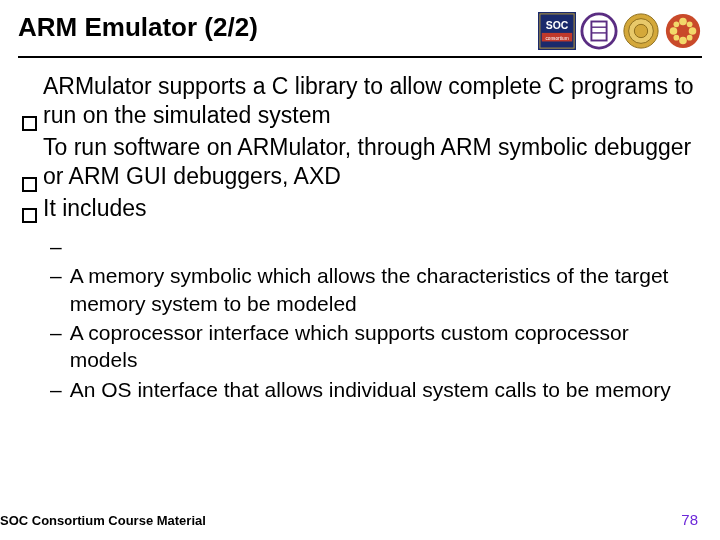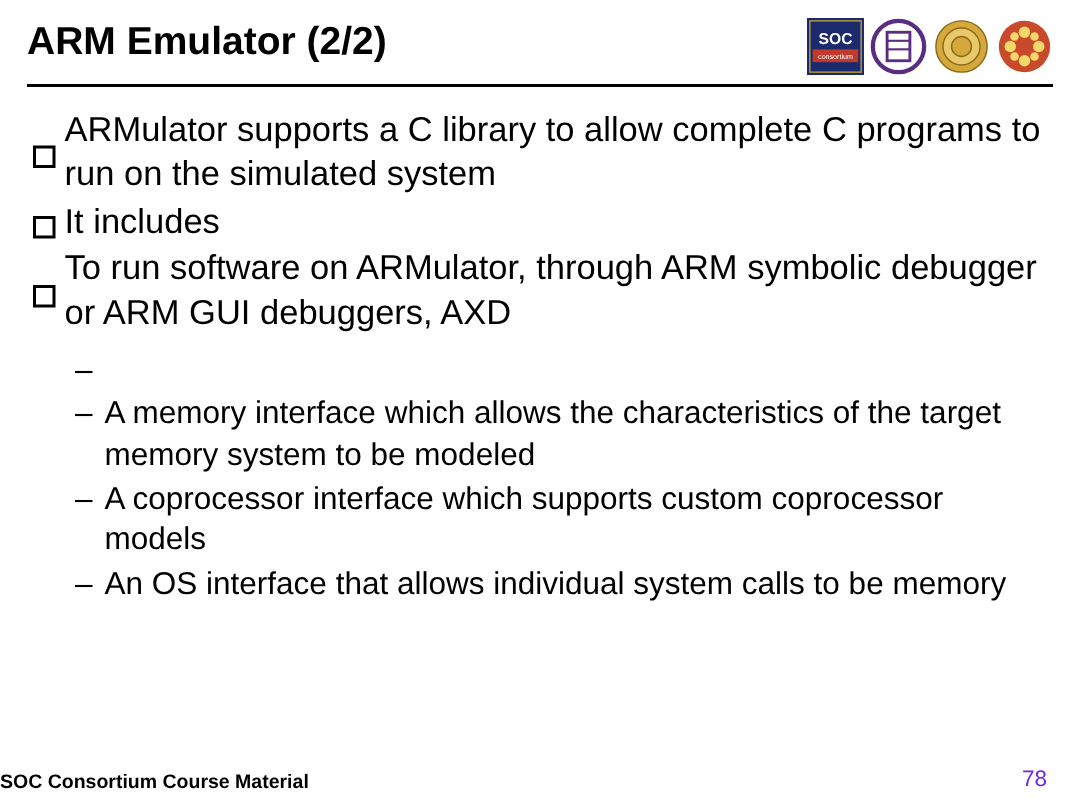--- a/index.html
+++ b/index.html
@@ -43,21 +43,21 @@
   .content {
     padding: 14px 22px 0 22px;
   }
   .bullets {
     list-style: none;
     font-size: 23px;
     line-height: 1.28;
   }
   .bullets li {
     display: flex;
-    align-items: center;
+    align-items: flex-end;
     margin-bottom: 2px;
   }
   .square {
     width: 15px;
     height: 15px;
     border: 2px solid #000;
     flex-shrink: 0;
     margin-top: 7px;
     margin-right: 6px;
   }
@@ -146,35 +146,35 @@
 <hr class="rule">
 
 <div class="content">
   <ul class="bullets">
     <li>
       <span class="square"></span>
       <span class="bullet-text">ARMulator supports a C library to allow complete C programs to run on the simulated system</span>
     </li>
     <li>
       <span class="square"></span>
-      <span class="bullet-text">It includes</span>
+      <span class="bullet-text">To run software on ARMulator, through ARM symbolic debugger or ARM GUI debuggers, AXD</span>
     </li>
     <li>
       <span class="square"></span>
-      <span class="bullet-text">To run software on ARMulator, through ARM symbolic debugger or ARM GUI debuggers, AXD</span>
+      <span class="bullet-text">It includes</span>
     </li>
   </ul>
 
   <ul class="sub">
     <li>
       <span class="dash">–</span>
     </li>
     <li>
       <span class="dash">–</span>
-      <span>A memory interface which allows the characteristics of the target memory system to be modeled</span>
+      <span>A memory symbolic which allows the characteristics of the target memory system to be modeled</span>
     </li>
     <li>
       <span class="dash">–</span>
       <span>A coprocessor interface which supports custom coprocessor models</span>
     </li>
     <li>
       <span class="dash">–</span>
       <span>An OS interface that allows individual system calls to be memory</span>
     </li>
   </ul>

